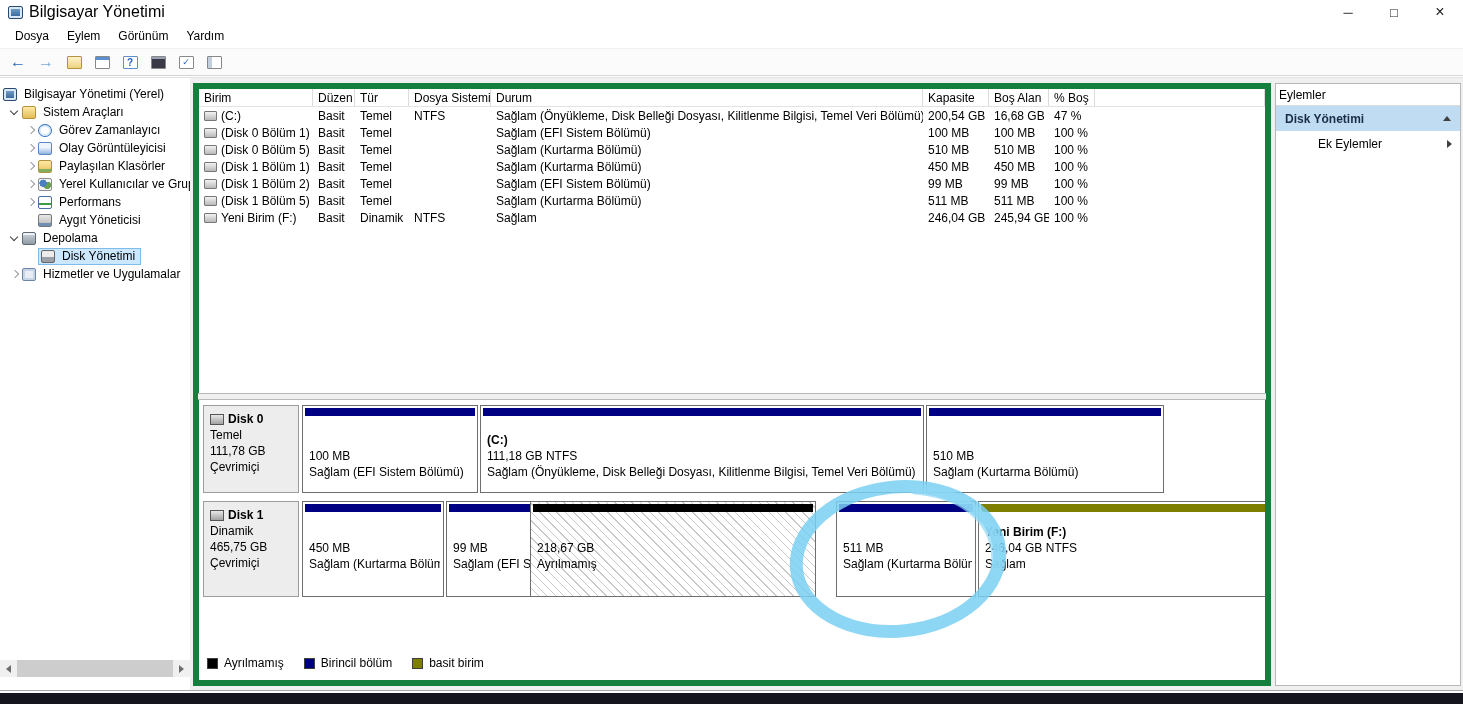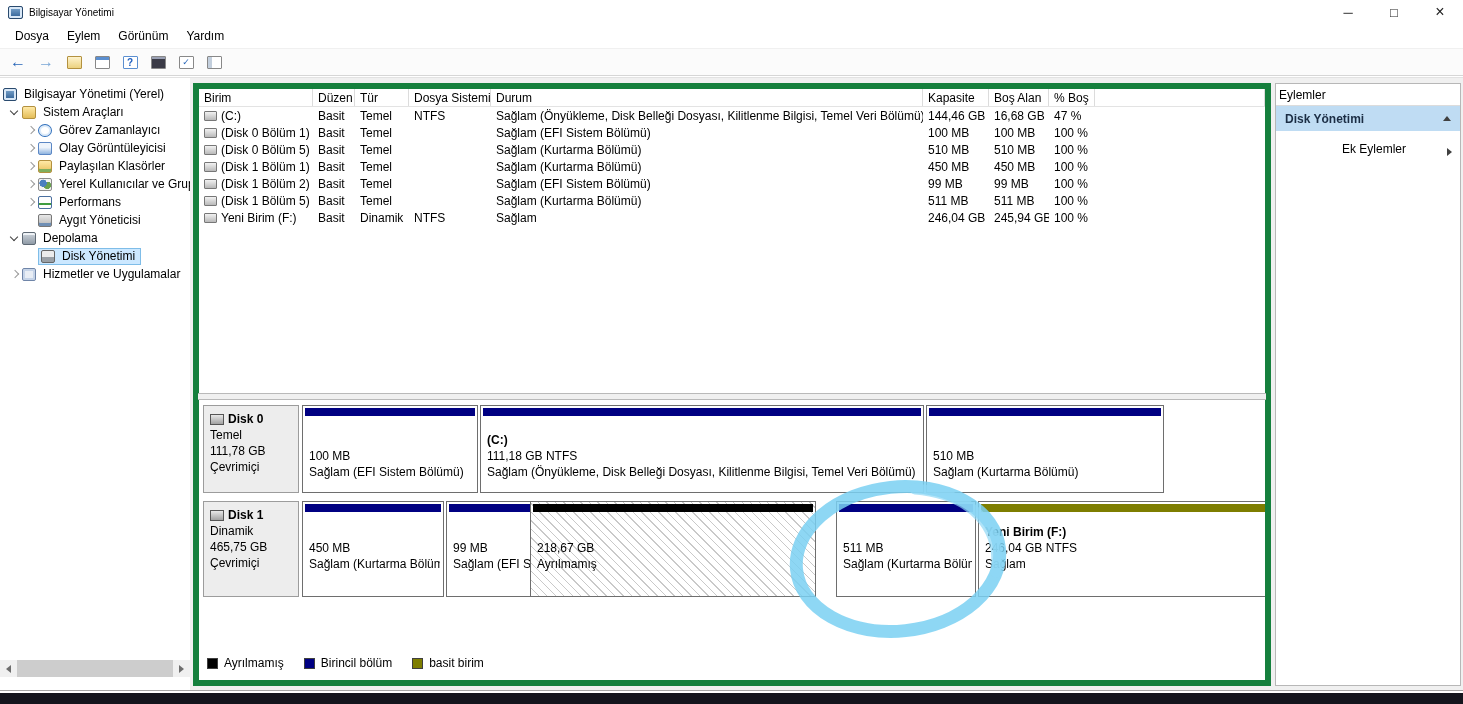--- a/index.html
+++ b/index.html
@@ -4,21 +4,21 @@
 <style>
   *{box-sizing:border-box;margin:0;padding:0}
   html,body{width:1463px;height:704px;overflow:hidden}
   body{font-family:"Liberation Sans","DejaVu Sans",sans-serif;font-size:12px;color:#000;background:#fff;position:relative}
 
   .window{position:absolute;left:0;top:0;width:1463px;height:691px;background:#fff;border-bottom:1px solid #a6a6a6}
 
   
   .titlebar{height:24px;background:#fff;display:flex;align-items:center}
   .app-icon{width:15px;height:13px;margin:0 6px 0 8px;background:linear-gradient(#7fa8d0,#2d5e93);border:1px solid #2a4a6e;border-radius:2px;box-shadow:inset 0 0 0 2px #d9e8f7}
-  .title-text{font-size:10px}
+  .title-text{font-size:16px}
   .win-controls{margin-left:auto;display:flex;height:100%}
   .win-btn{width:46px;height:100%;display:flex;align-items:center;justify-content:center;font-size:13px;color:#222}
 
   
   .menubar{height:24px;background:#fff;display:flex;align-items:center;padding-left:6px}
   .menu-item{padding:3px 9px}
 
   
   .toolbar{height:28px;background:#fbfbfb;border-top:1px solid #f0f0f0;border-bottom:1px solid #d6d6d6;display:flex;align-items:center;padding-left:6px;gap:4px}
   .tool-btn{width:24px;height:22px;display:flex;align-items:center;justify-content:center}
@@ -100,21 +100,21 @@
   .lg-item{display:flex;align-items:center}
   .lg-sq{width:11px;height:11px;margin-right:6px;border:1px solid #3f3f3f}
   .lg-unalloc{background:#000000}
   .lg-primary{background:#000082}
   .lg-simple{background:#7e7e00}
 
   
   .actions{position:absolute;right:2px;top:5px;width:186px;bottom:4px;background:#fff;border:1px solid #b7b7b7}
   .actions-header{height:22px;padding:4px 3px;border-bottom:1px solid #dcdcdc}
   .action-selected{height:25px;background:#bfdcf3;display:flex;align-items:center;justify-content:space-between;padding:0 9px;font-weight:bold;color:#1b2d44}
-  .action-item{height:25px;display:flex;align-items:flex-end;padding-left:66px;position:relative}
+  .action-item{height:25px;display:flex;align-items:center;padding-left:42px;position:relative}
   .tri-up{width:0;height:0;border-left:4px solid transparent;border-right:4px solid transparent;border-bottom:5px solid #404040}
   .tri-right{position:absolute;right:8px;width:0;height:0;border-top:4px solid transparent;border-bottom:4px solid transparent;border-left:5px solid #404040}
 
   .annotation-svg{position:absolute;left:0;top:0;pointer-events:none;z-index:60}
   .bottom-dark-bar{position:absolute;left:0;top:693px;width:1463px;height:11px;background:#14151d}
 </style>
 </head>
 <body>
 
 <div class="window">
@@ -252,21 +252,21 @@
 
         <div class="vgrid vrow">
           <div class="vc">
               <span class="vicon"></span>
               <span>(C:)</span>
             </div>
           <div class="vc">Basit</div>
           <div class="vc">Temel</div>
           <div class="vc">NTFS</div>
           <div class="vc">Sağlam (Önyükleme, Disk Belleği Dosyası, Kilitlenme Bilgisi, Temel Veri Bölümü)</div>
-          <div class="vc">144,46 GB</div>
+          <div class="vc">200,54 GB</div>
           <div class="vc">16,68 GB</div>
           <div class="vc">47 %</div>
           <div class="vc"></div>
         </div>
         <div class="vgrid vrow">
           <div class="vc">
               <span class="vicon"></span>
               <span>(Disk 0 Bölüm 1)</span>
             </div>
           <div class="vc">Basit</div>

